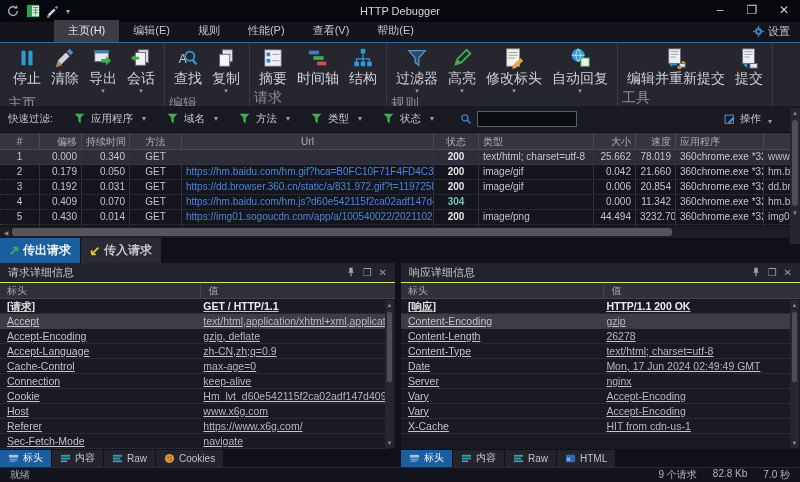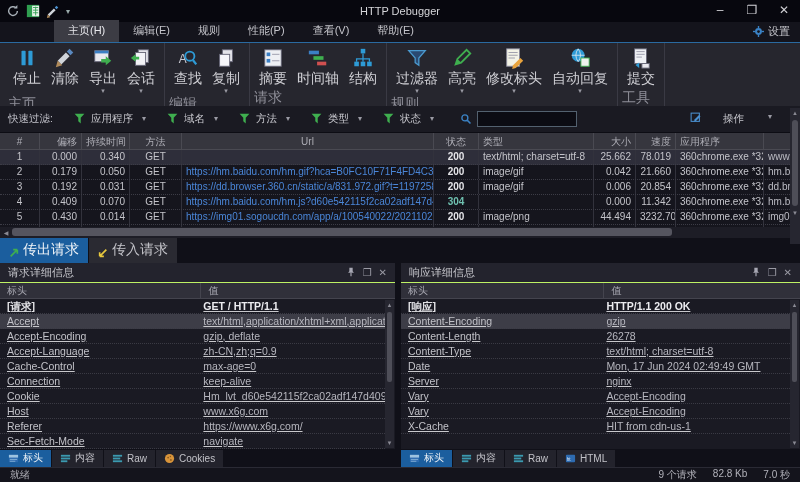--- a/index.html
+++ b/index.html
@@ -39,21 +39,21 @@
   .filterbar { height:28px; background:#1a1a22; display:flex; align-items:center; font-size:10.5px;
     padding:0 14px 0 8px; gap:4px; border-bottom:1px solid #0d0d14; }
   .fblabel { color:#c0c0c8; margin-right:8px; }
   .fdd { display:flex; align-items:center; gap:5px; padding:3px 8px; color:#c6c6cc; }
   .fdd::after { content:"▾"; font-size:8px; color:#9a9aa4; margin-left:4px; }
   .fdd .fic { width:13px; height:13px; display:inline-block; }
   .searchwrap { display:flex; align-items:center; gap:5px; margin-left:14px; }
   .sic { width:12px; height:12px; display:inline-block; }
   .searchbox { width:100px; height:16px; background:#0c0c13; border:1px solid #53616f;
     color:#d0d0d6; font-size:10px; padding:0 4px; outline:none; }
-  .actionbtn { margin-left:auto; margin-right:14px; display:flex; align-items:flex-start; gap:21px; color:#c6c6cc; }
+  .actionbtn { margin-left:auto; margin-right:14px; display:flex; align-items:flex-end; gap:4px; color:#c6c6cc; }
   .actionbtn::after { content:"▾"; font-size:8px; color:#9a9aa4; margin-left:3px; }
   .actionbtn .aic { width:12px; height:12px; display:inline-block; }
 
   
   .thead { height:17px; background:#36363e; display:flex; font-size:10px; color:#aeaeb6;
     line-height:17px; border-bottom:1px solid #4a4a52; }
   .tbody { height:81px; overflow:hidden; background:#15151d; font-size:10px; }
   .trow { display:flex; height:15px; line-height:14px; border-bottom:1px dotted #3c3c46; color:#c4c4ca; }
   .trow.sel { background:#2e2e3a; }
   .th,.td { flex:0 0 auto; padding:0 4px; overflow:hidden; white-space:nowrap; border-right:1px solid #32323c; }
@@ -80,21 +80,21 @@
     display:flex; flex-direction:column; align-items:center; font-size:6px; color:#8a8a94; z-index:5; }
   .tvscroll .thumbv { width:6px; height:86px; background:#4e4e58; border-radius:3px; margin:2px 0; }
   .sarrow { line-height:10px; }
 
   
   .hscroll { height:12px; background:#1d1d26; display:flex; align-items:center; font-size:6px; color:#8a8a94; }
   .hscroll .harrow { width:12px; text-align:center; }
   .hscroll .thumbh { height:8px; width:660px; background:#55555f; border-radius:3px; }
 
   
-  .viewtabs { height:26px; background:#101018; display:flex; align-items:stretch; font-size:14px; gap:1px; }
+  .viewtabs { height:26px; background:#101018; display:flex; align-items:stretch; font-size:12px; gap:1px;font-weight:bold; }
   .vtab { display:flex; align-items:center; gap:4px; padding:0 9px; background:#2a2a32; color:#c4c4ca; }
   .vtab.active { background:#1b5e9e; color:#f0f4f8; }
   .vtab .vic { width:10px; height:10px; display:inline-block; }
 
   
   .panels { height:206px; display:flex; background:#101018; }
   .panel { position:relative; background:#1a1a23; display:flex; flex-direction:column; }
   .panel.left { width:395px; }
   .splitter { width:6px; background:#101018; }
   .panel.right { flex:1; }
@@ -302,20 +302,31 @@
               </svg></span>
             <span class="rlbl">自动回复</span>
           </div>
       </div>
       <div class="rgl">规则</div>
     </div>
     <div class="rgroup">
       <div class="rbtns">
         <div class="rbtn">
             <span class="ric"><svg viewBox="0 0 24 24">
+                <rect x="4" y="2" width="13" height="16" fill="#eef0f4" stroke="#667"></rect>
+                <path d="M6 5h9M6 8h9M6 11h6" stroke="#99a"></path>
+                <path d="M8 22v-5l-3 2z" fill="#2e9bd6"></path>
+                <path d="M8 19h5" stroke="#2e9bd6" stroke-width="2"></path>
+                <path d="M13 22l7-7 3 3-7 7z" fill="#e8a33d"></path>
+                <rect x="16" y="18" width="6" height="4" fill="#e8e8ee" stroke="#667"></rect>
+              </svg></span>
+            <span class="rlbl">编辑并重新提交</span>
+          </div>
+        <div class="rbtn">
+            <span class="ric"><svg viewBox="0 0 24 24">
                 <rect x="5" y="2" width="13" height="16" fill="#eef0f4" stroke="#667"></rect>
                 <path d="M7 5h9M7 8h9M7 11h6" stroke="#99a"></path>
                 <path d="M10 23v-6l-4 2.5z" fill="#2e9bd6"></path>
                 <rect x="13" y="18" width="8" height="5" fill="#e8e8ee" stroke="#667"></rect>
               </svg></span>
             <span class="rlbl">提交</span>
           </div>
       </div>
       <div class="rgl">工具</div>
     </div>

